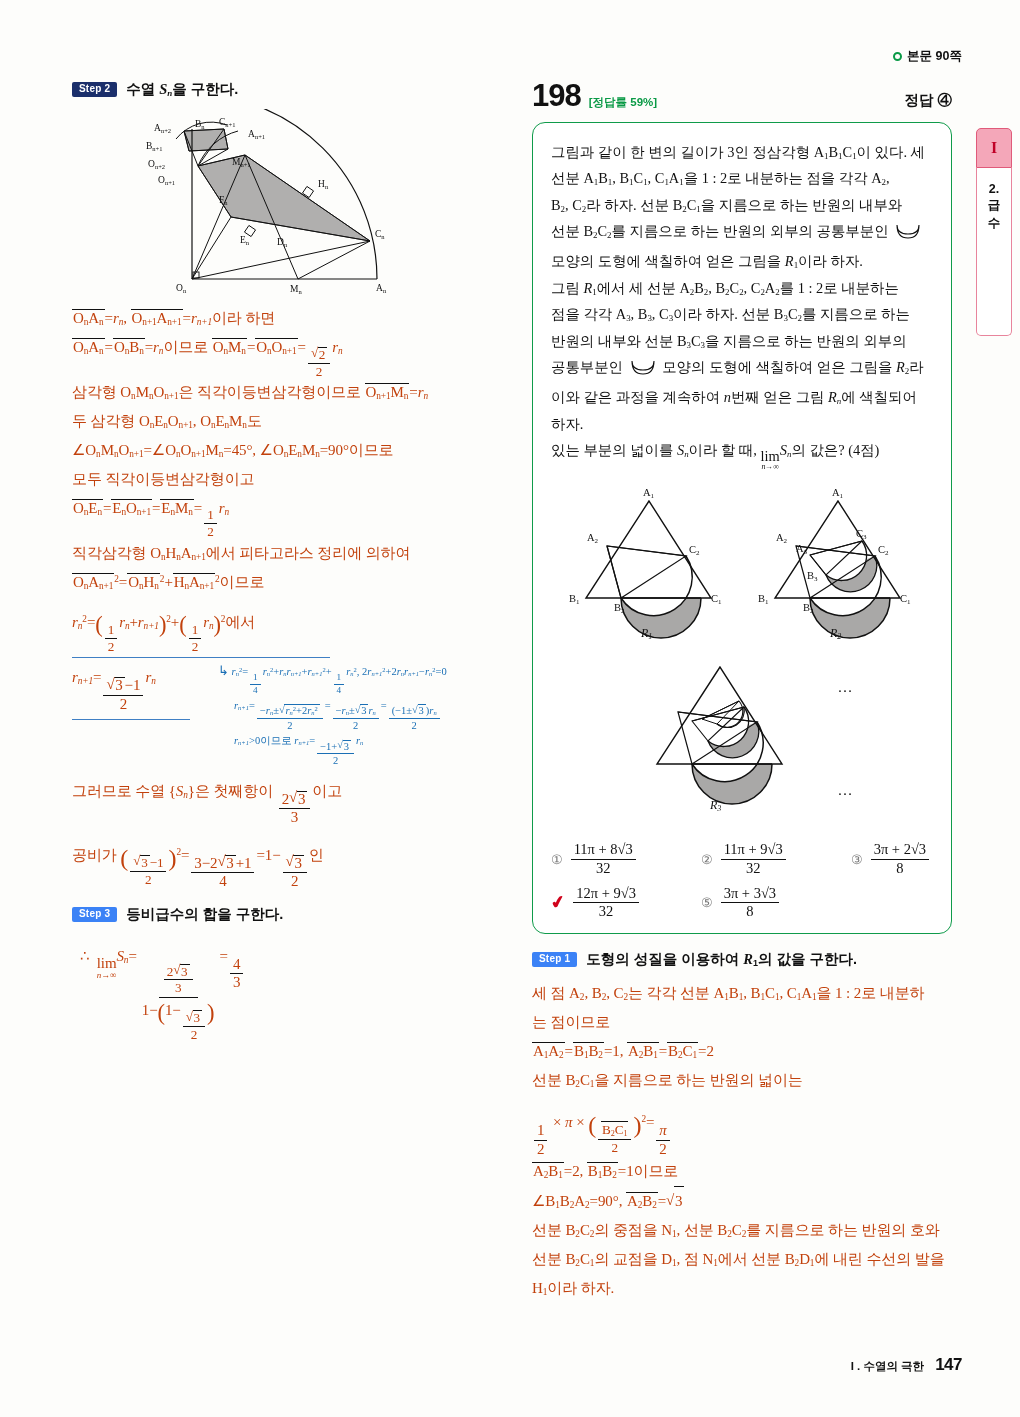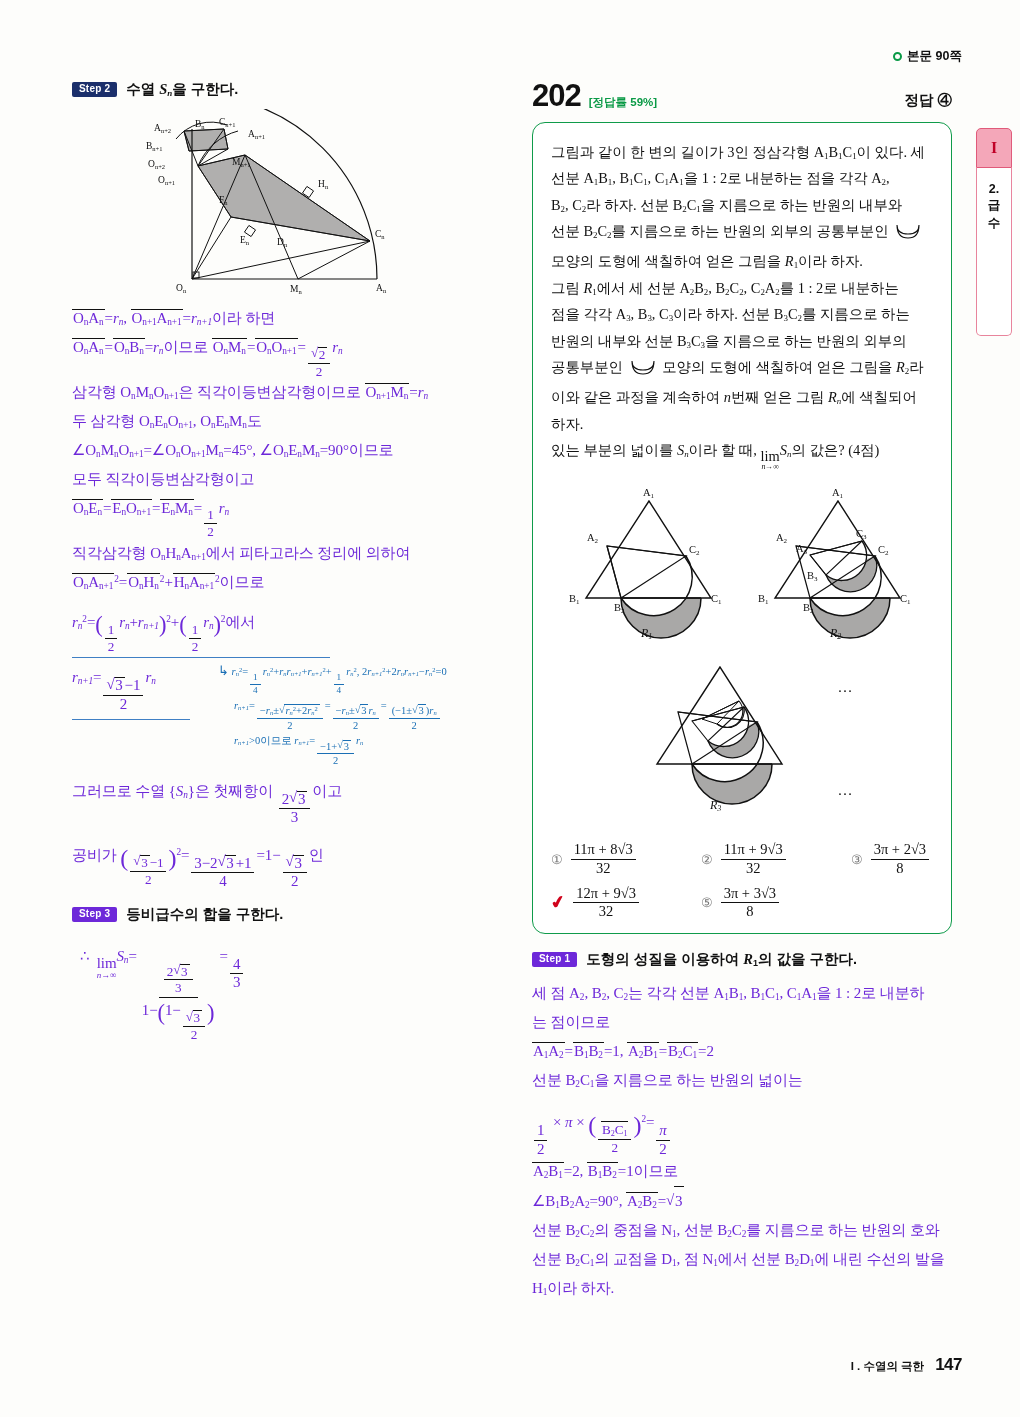--- a/index.html
+++ b/index.html
@@ -32,26 +32,26 @@
 
   
   .step-row { display:flex; align-items:center; gap:9px; margin-bottom:10px; }
   .step-badge {
     display:inline-block; color:#fff;
     font-family:"Liberation Sans", sans-serif;
     font-size:10px; font-weight:bold; letter-spacing:.2px;
     padding:2px 7px 3px 7px; border-radius:2px; line-height:1;
   }
   .badge-navy { background:#1b2f6b; }
-  .badge-green{ background:#6d28d9; }
-  .badge-red  { background:#6d28d9; }
+  .badge-green{ background:#3b82f6; }
+  .badge-red  { background:#3b82f6; }
   .step-text { font-size:14.5px; font-weight:bold; color:#111; font-family:"Liberation Sans", sans-serif; }
 
   
-  .mline { font-size:15px; line-height:1.92; color:#6d28d9; letter-spacing:-.1px; }
+  .mline { font-size:15px; line-height:1.92; color:#c2410c; letter-spacing:-.1px; }
   .mline.tight { line-height:1.55; }
   i.v { font-style:italic; font-family:"Liberation Serif", serif; }
   sub { font-size:.62em; vertical-align:-.22em; }
   sup { font-size:.62em; vertical-align:.5em; }
   .ovl { border-top:1.3px solid #111; padding:0 1px; display:inline-block; line-height:1.15; }
 
   
   .frac { display:inline-flex; flex-direction:column; align-items:center;
           vertical-align:-0.52em; margin:0 2px; line-height:1.05; }
   .frac > .num { border-bottom:1.3px solid #111; padding:0 3px 1px 3px; }
@@ -331,21 +331,21 @@
         </span>=<span class="frac">
           <span class="num">4</span>
           <span class="den">3</span>
         </span>
     </div>
   </div>
 
   <div class="col-right">
 
     <div class="qhead">
-      <span class="qnum">202</span>
+      <span class="qnum">198</span>
       <span class="qrate">[정답률 59%]</span>
       <span class="qans">
         <span>정답</span> <span>④</span>
       </span>
     </div>
 
     <div class="prob-box">
       <div class="prob-text">
         <div>그림과 같이 한 변의 길이가 3인 정삼각형 A<sub>1</sub>B<sub>1</sub>C<sub>1</sub>이 있다. 세</div>
         <div>선분 A<sub>1</sub>B<sub>1</sub>, B<sub>1</sub>C<sub>1</sub>, C<sub>1</sub>A<sub>1</sub>을 1 : 2로 내분하는 점을 각각 A<sub>2</sub>,</div>

